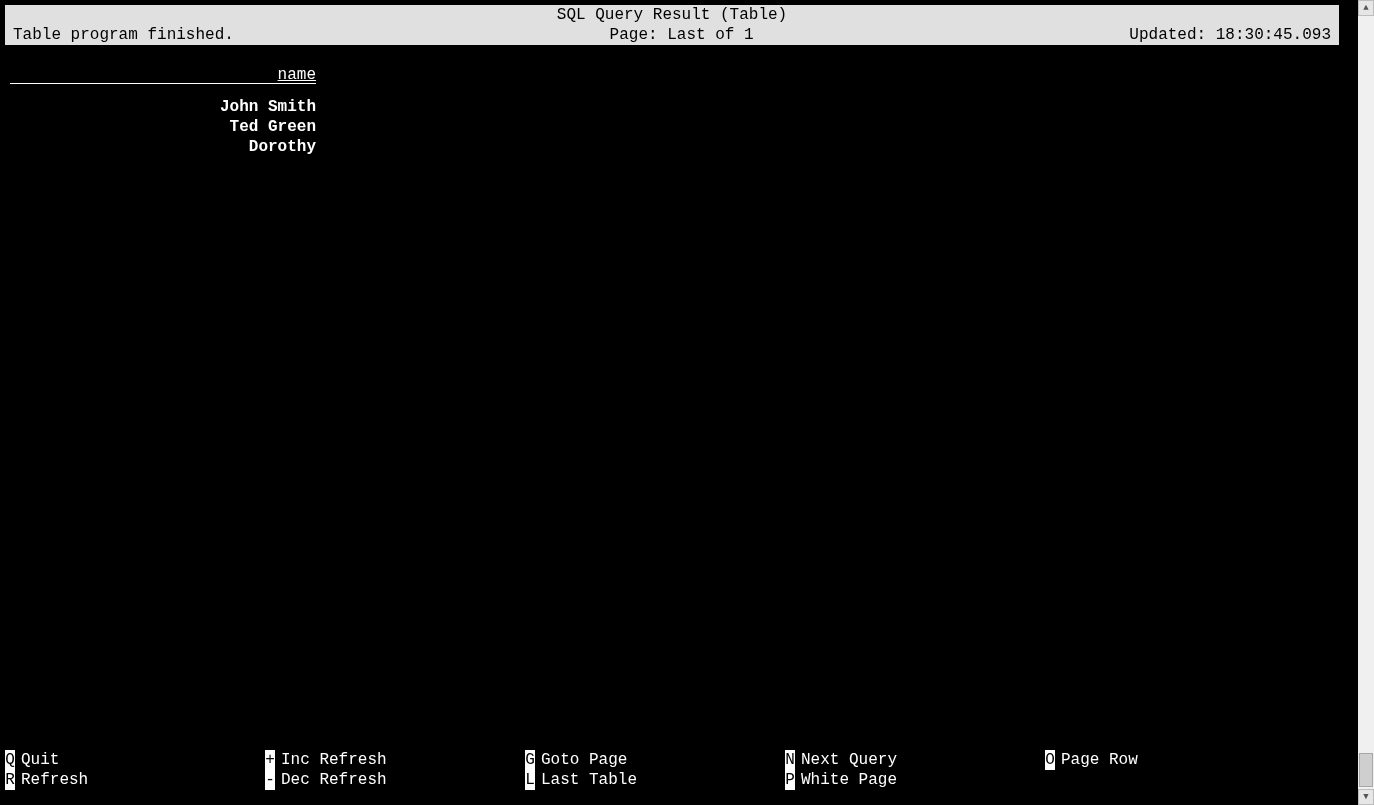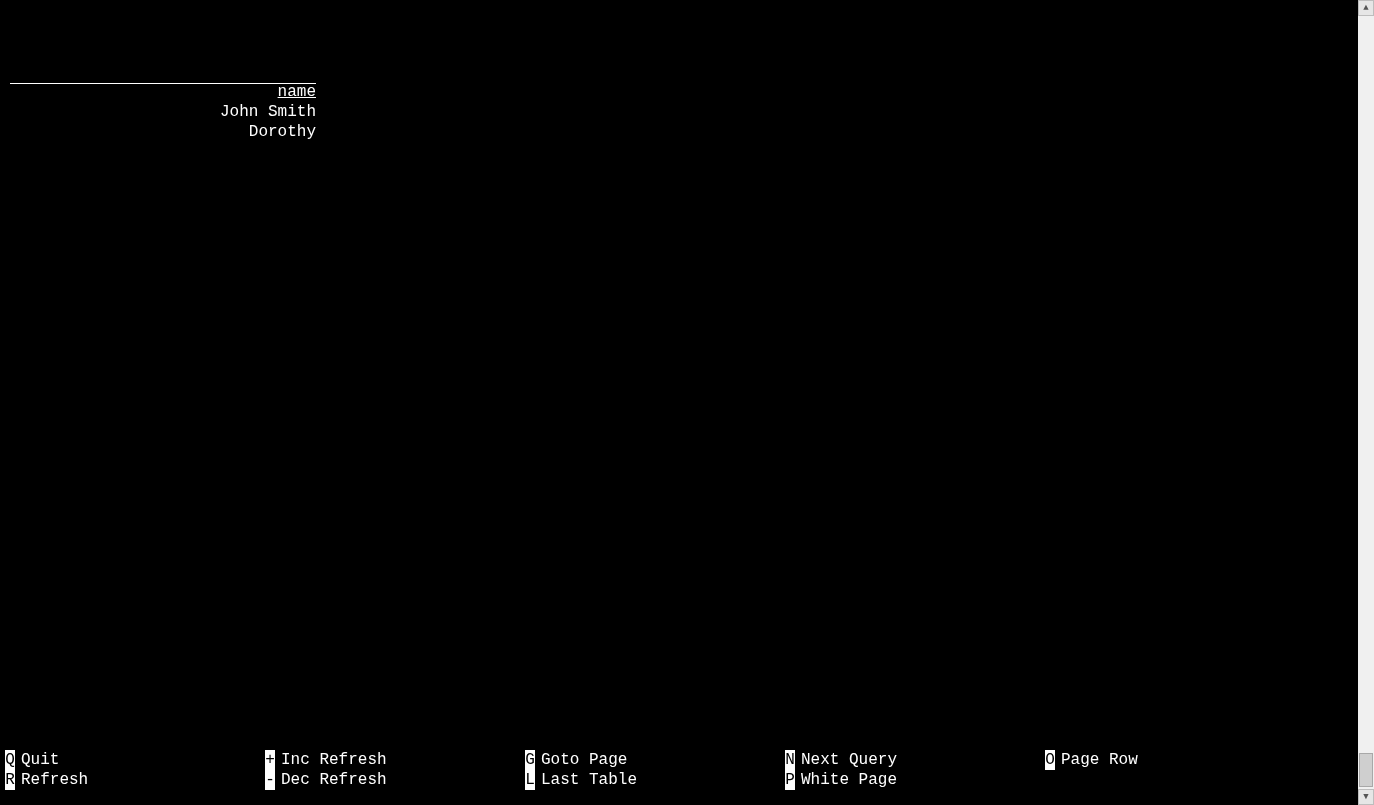--- a/index.html
+++ b/index.html
@@ -44,28 +44,28 @@
   .col-area{
     position:absolute;
     top:65px;
     left:16px;
     width:300px;
   }
   .col-header{
     text-align:right;
     text-decoration:underline;
     white-space:pre;
-    margin-top:17px;
   }
   .col-header::before{
     content:"";
     display:inline-block;
   }
   .rows{
-    margin-top:0;
+    margin-top:12px;
+    font-weight:bold;
   }
   .row{
     text-align:right;
     white-space:pre;
   }
   
   .hr-line{
     position:absolute;
     top:83px;
     left:10px;
@@ -128,27 +128,36 @@
     height:32px;
     background:#cfcfcf;
     border:1px solid #a8a8a8;
   }
 </style>
 </head>
 <body>
 
 <div class="viewport">
 
+  <div class="header">
+    <div class="header-title">SQL Query Result (Table)</div>
+    <div class="header-status">
+      <span>Table program finished.</span>
+      <span>Page: Last of 1</span>
+      <span>Updated: 18:30:45.093</span>
+    </div>
+  </div>
 
   <div class="hr-line"></div>
 
   <div class="col-area">
     <div class="col-header">name</div>
     <div class="rows">
       <div class="row">John Smith</div>
+      <div class="row">Ted Green</div>
       <div class="row">Dorothy</div>
     </div>
   </div>
 
   <div class="footer">
     <div class="footer-row">
       <div class="kb">
         <span class="key">Q</span>
         <span>Quit</span>
       </div>

